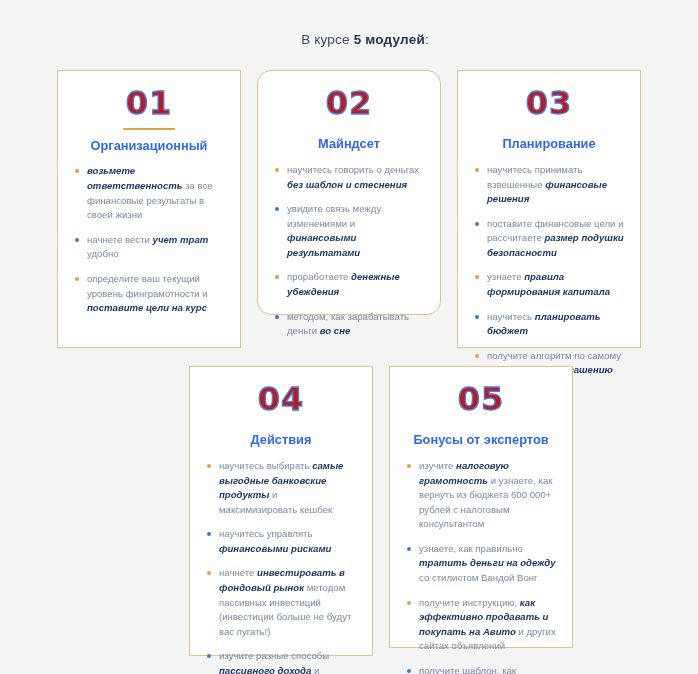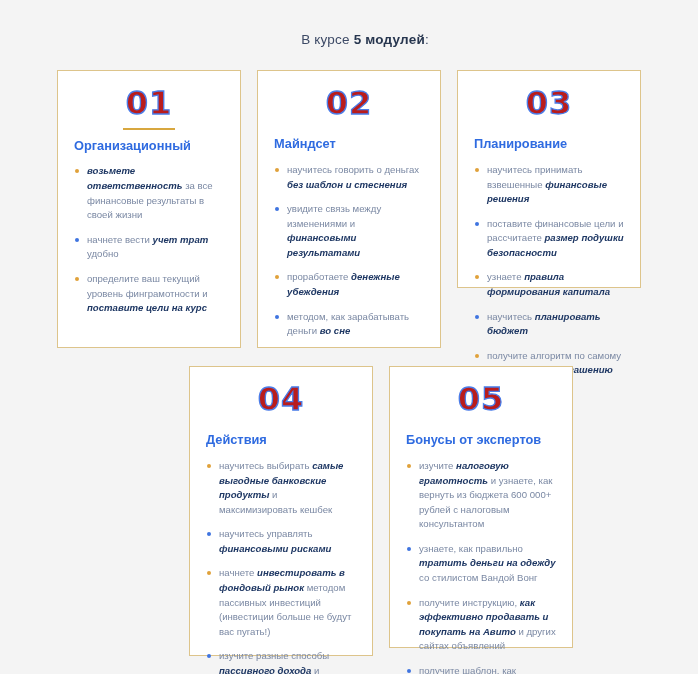--- a/index.html
+++ b/index.html
@@ -51,22 +51,22 @@
   .card {
     box-sizing: border-box;
     background: #ffffff;
     border: 1px solid #ddc48b;
     width: 184px;
     padding: 14px 16px 16px 16px;
     display: flex;
     flex-direction: column;
   }
   .card.c1 { height: 278px; }
-  .card.c2 { height: 278px; }
-  .card.c3 { height: 218px; }
+  .card.c2 { height: 245px; border-radius: 14px; }
+  .card.c3 { height: 278px; }
   .card.c4 { height: 290px; }
   .card.c5 { height: 282px; }
 
   
   .card-number {
     text-align: center;
     font-size: 32px;
     font-weight: bold;
     line-height: 1;
     letter-spacing: 1px;
@@ -77,20 +77,21 @@
   }
 
   .divider {
     width: 52px;
     height: 1.5px;
     background: #d8a73f;
     margin: 9px auto 8px auto;
   }
 
   .card-title {
+    text-align: center;
     font-size: 12.8px;
     font-weight: bold;
     color: #2f6be0;
     line-height: 1.25;
     margin-bottom: 11px;
   }
 
   
   .bullets {
     list-style: none;

